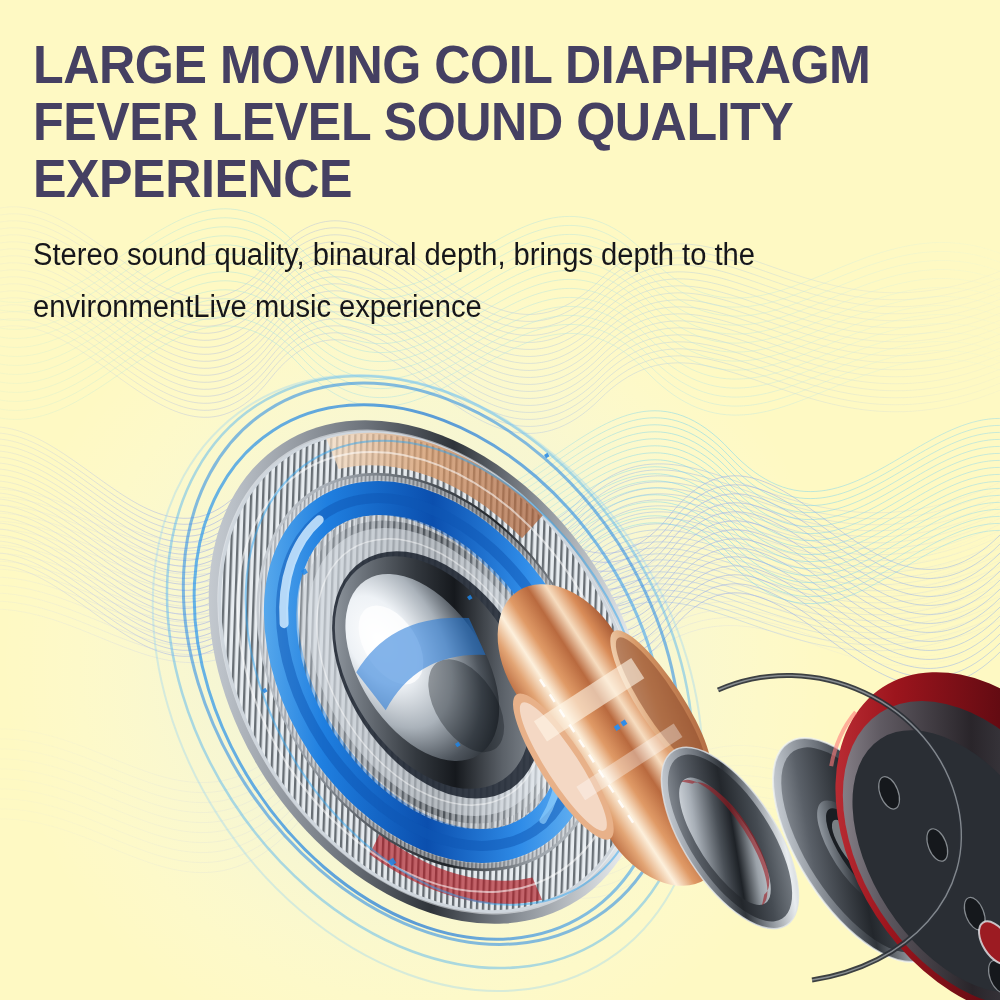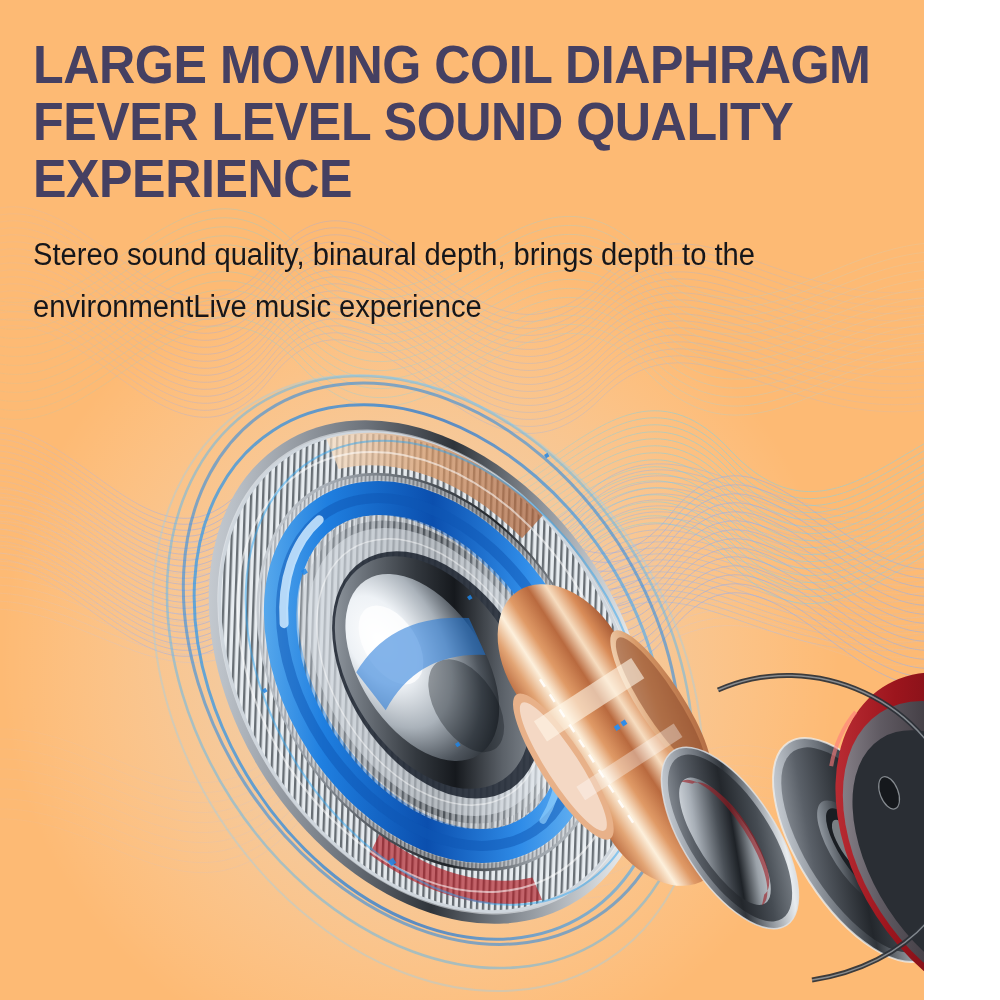--- a/index.html
+++ b/index.html
@@ -4,22 +4,22 @@
 <title>Large Moving Coil Diaphragm</title>
 <style>
   html,body{margin:0;padding:0;}
   body{
     width:1000px;height:1000px;overflow:hidden;
     background:#ffffff;
     font-family:"Liberation Sans","DejaVu Sans",sans-serif;
     position:relative;
   }
   #poster{
-    position:absolute;inset:0;width:924px;height:1000px;
-    background:#fdba74;overflow:hidden;
+    position:absolute;inset:0;width:1000px;height:1000px;
+    background:#fef9c3;overflow:hidden;
   }
   
   #wave-bg{position:absolute;inset:0;width:1000px;height:1000px;pointer-events:none;}
   
   #product-art{position:absolute;inset:0;width:1000px;height:1000px;pointer-events:none;}
   
   .text-block{
     position:absolute;left:33px;top:36px;width:940px;z-index:40;
   }
   .headline{

